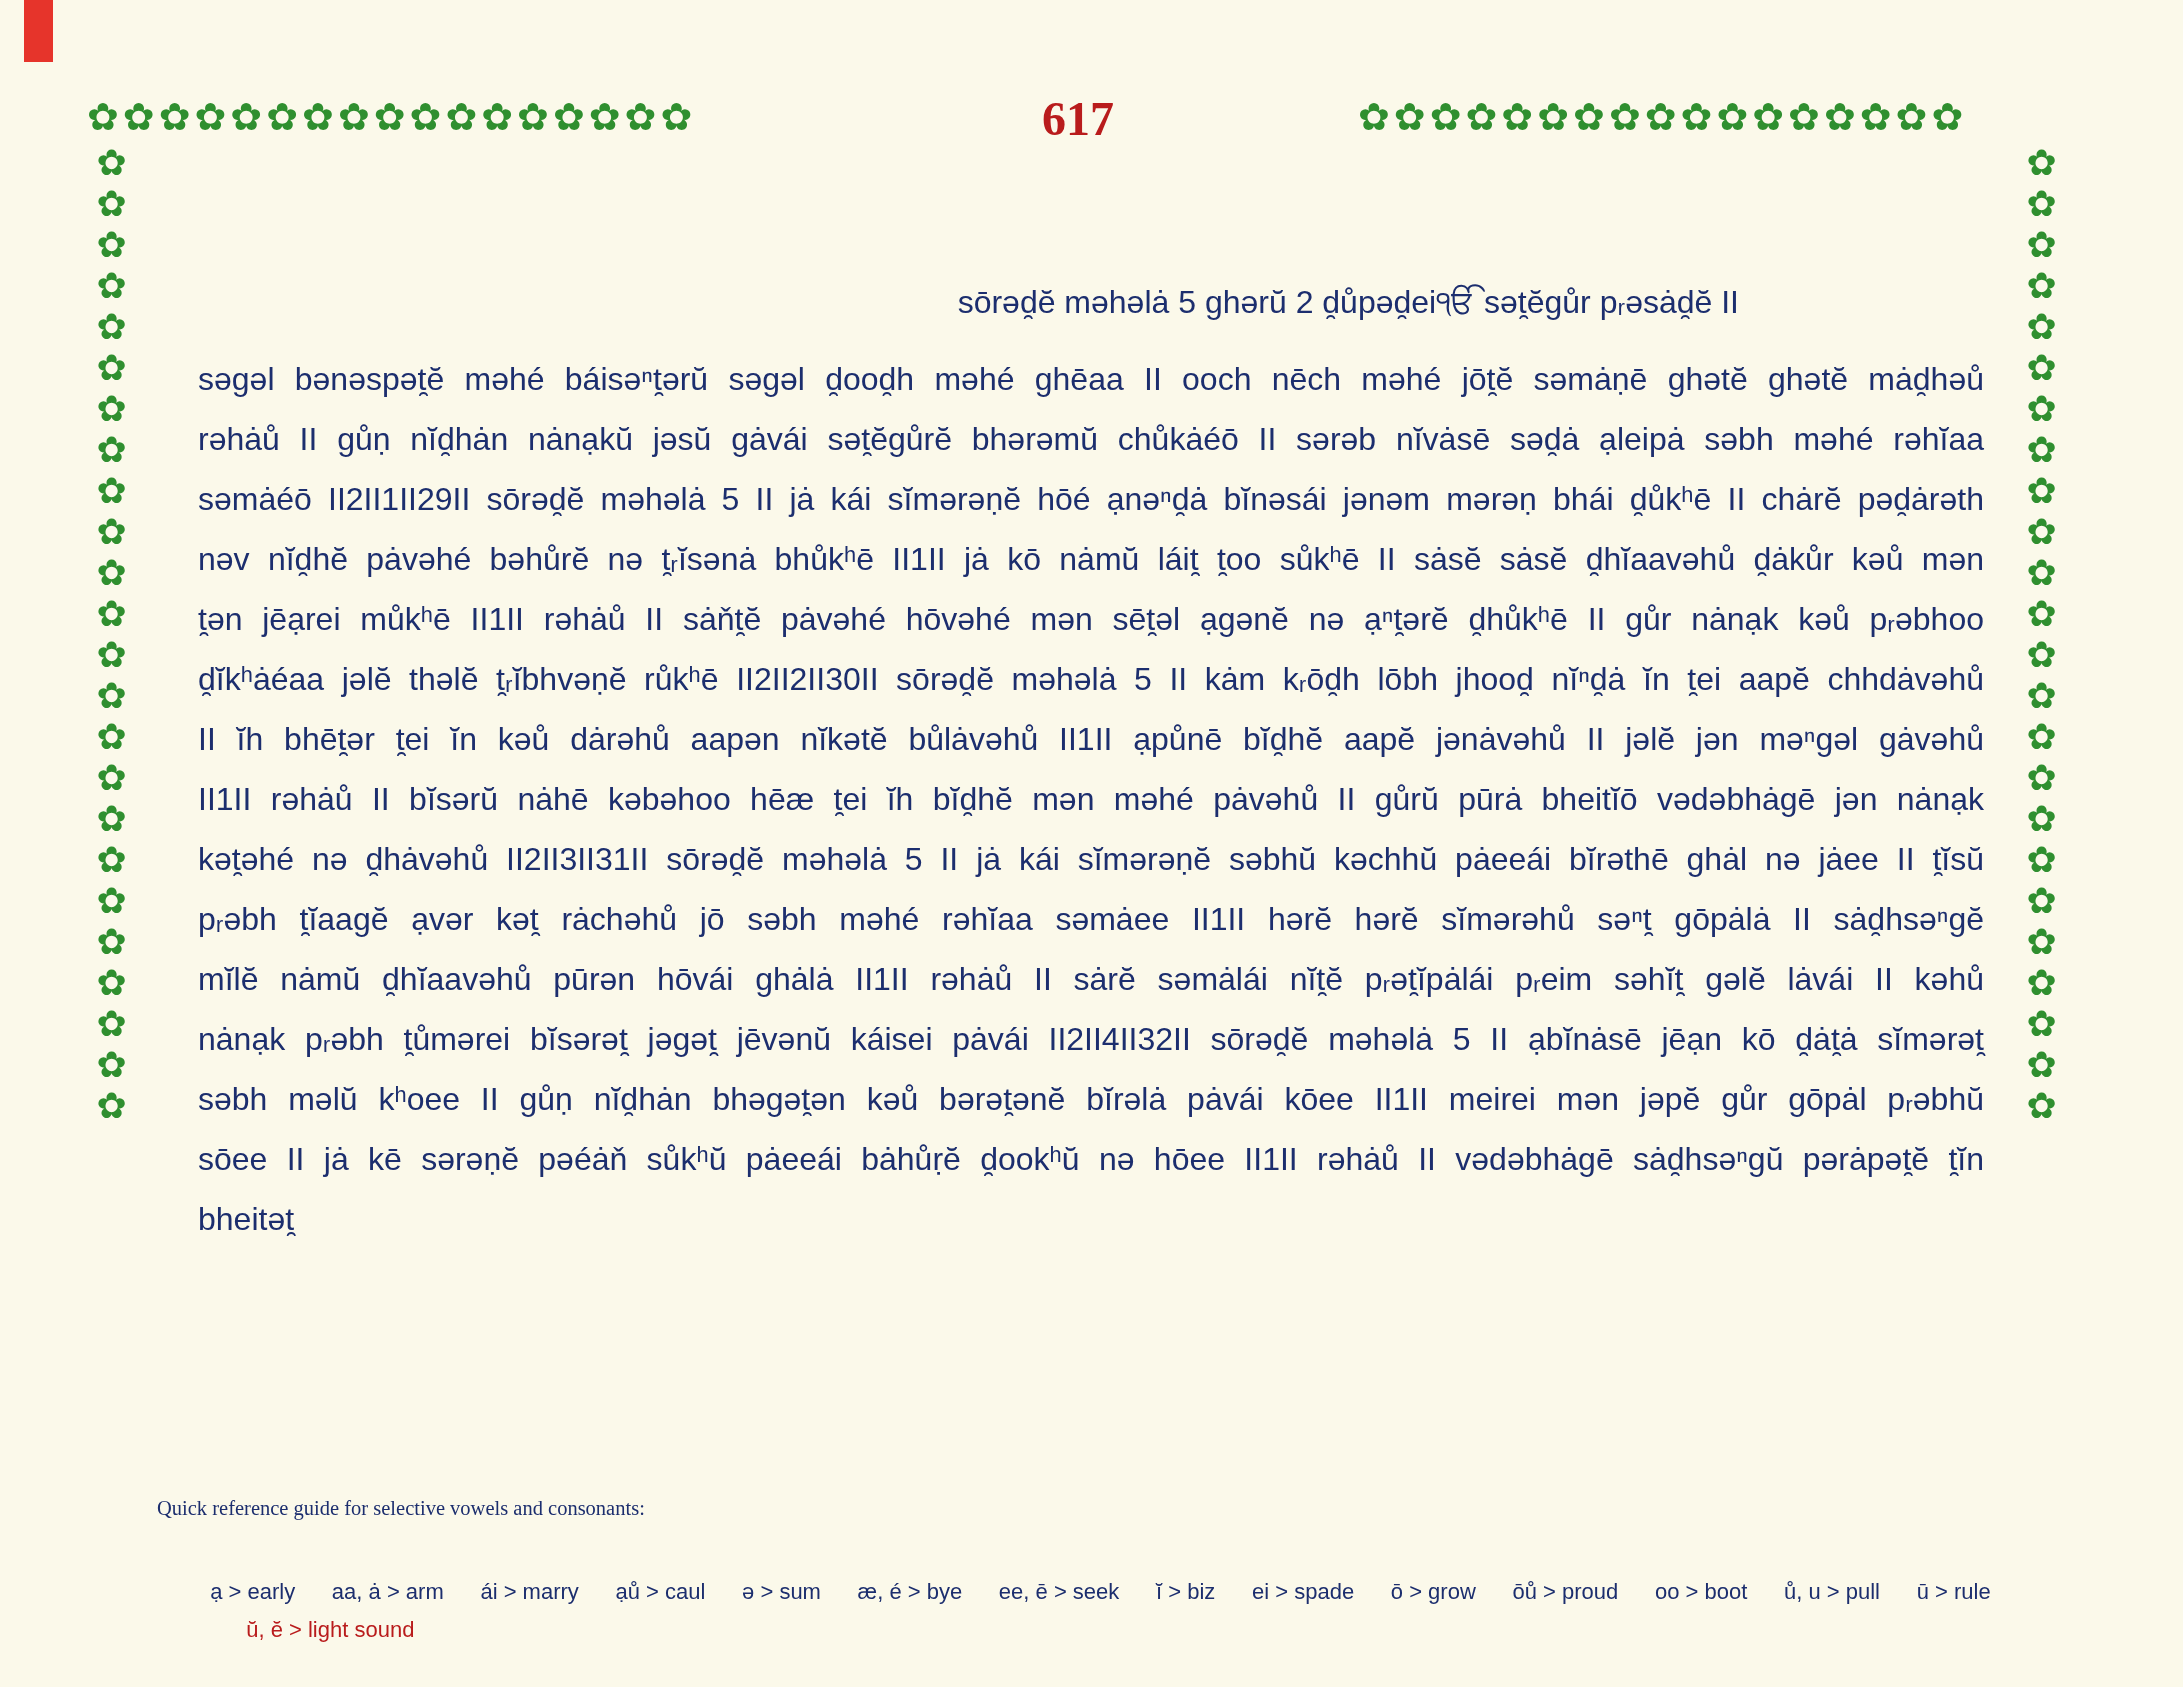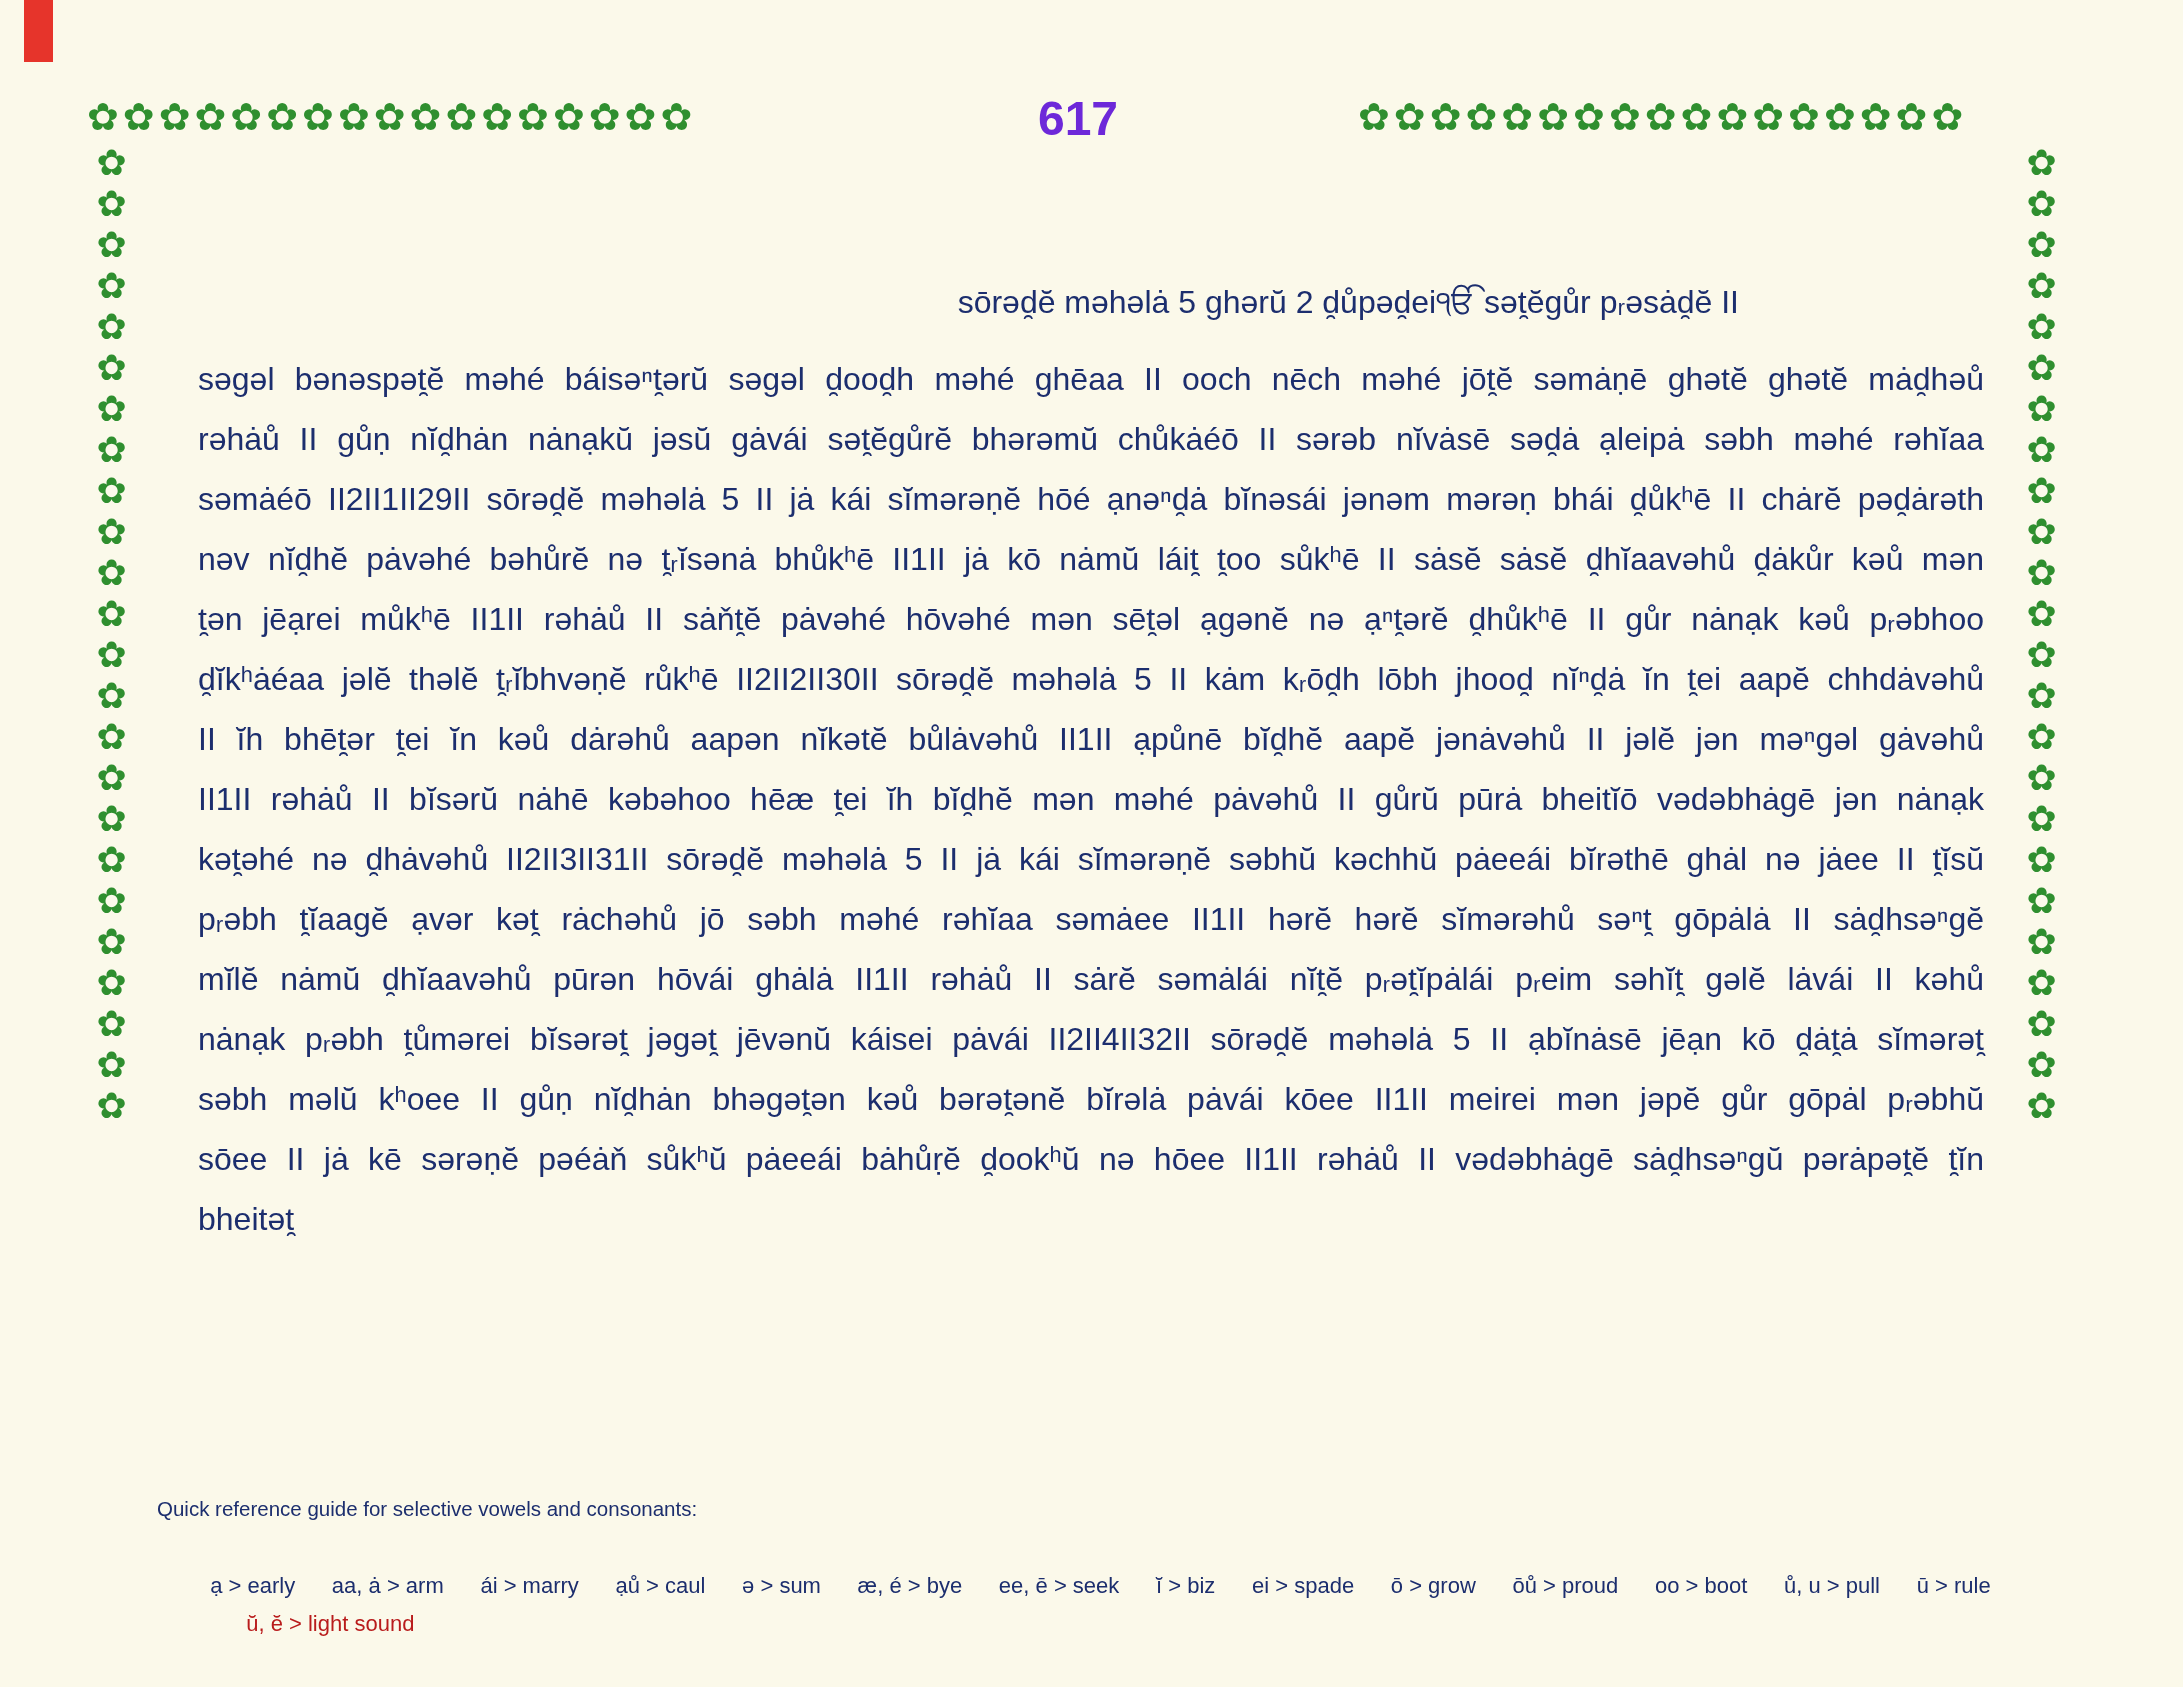--- a/index.html
+++ b/index.html
@@ -11,42 +11,42 @@
   .ribbon{position:absolute;left:24px;top:0;width:29px;height:62px;background:#e6342b;}
   .border-top-left,.border-top-right{
     position:absolute;top:90px;height:54px;line-height:54px;
     font-size:38px;letter-spacing:4px;color:#2f8f2f;
     overflow:hidden;white-space:nowrap;
   }
   .border-top-left{left:87px;width:711px;}
   .border-top-right{left:1358px;width:711px;}
   .page-number{
     position:absolute;top:91px;left:959px;width:238px;text-align:center;
-    font-family:Liberation Sans, sans-serif;font-weight:bold;font-size:48px;color:#6d28d9;
+    font-family:Liberation Serif, serif;font-weight:bold;font-size:48px;color:#b91c1c;
   }
   .border-left,.border-right{
     position:absolute;top:142px;width:49px;height:1014px;
     font-size:36px;line-height:41px;color:#2f8f2f;
     overflow:hidden;word-break:break-all;text-align:center;
   }
   .border-left{left:87px;}
   .border-right{left:2017px;}
   .content{position:absolute;left:198px;width:1786px;top:284px;}
   .header-line{
     display:flex;justify-content:flex-end;
     padding-left:189px;padding-right:245px;font-size:32px;
   }
   .body-text{margin-top:28px;font-size:32px;}
   .bline{
     height:60px;line-height:60px;white-space:nowrap;
     text-align:justify;text-align-last:justify;
   }
   .bline.last{text-align-last:left;}
   .guide{position:absolute;left:157px;top:1497px;}
-  .guide-title{font-size:20.5px;margin-bottom:8px;}
+  .guide-title{font-size:20.5px;margin-bottom:15px;font-family:Liberation Serif, serif;}
   .guide-row{font-size:22px;line-height:38px;white-space:pre;padding-left:16.5px;}
   .light{color:#b91c1c;margin-left:36px;}
 </style>
 </head>
 <body>
 
 <div class="page">
 
   <div class="ribbon"></div>
 

